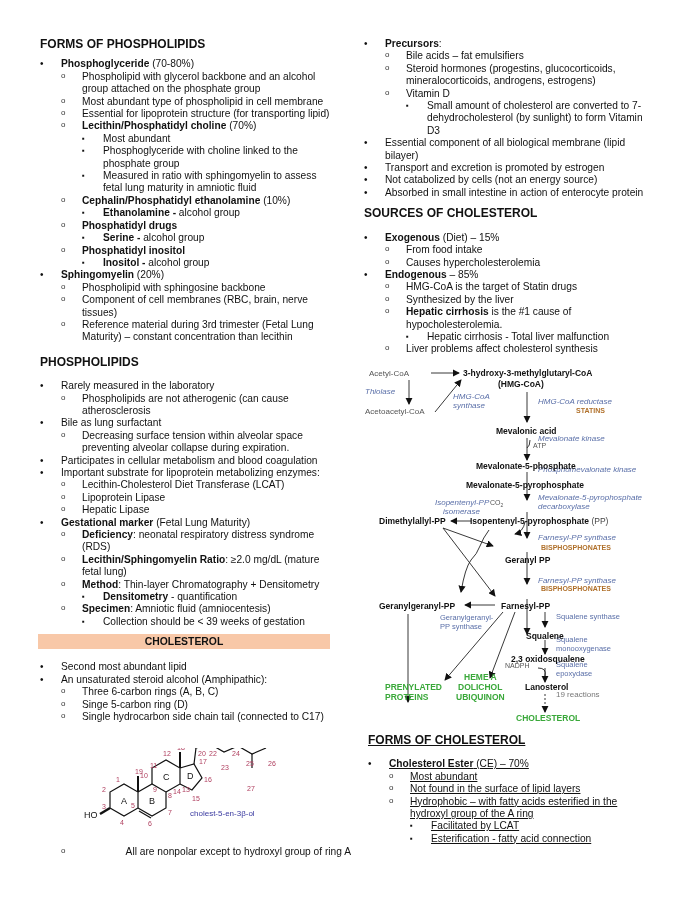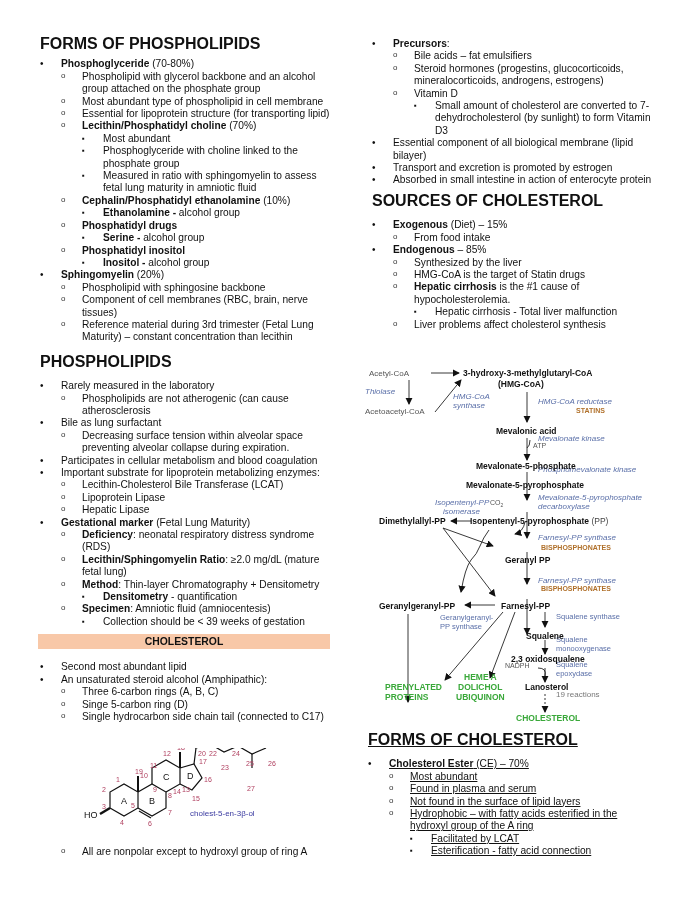--- a/index.html
+++ b/index.html
@@ -1,21 +1,21 @@
 <!DOCTYPE html>
 <html><head>
 <meta charset="utf-8">
 <style>
   html, body { margin: 0; padding: 0; background: #ffffff; }
   body { width: 696px; height: 900px; position: relative; overflow: hidden;
          font-family: "Liberation Sans", sans-serif; color: #111; font-size: 10.2px; line-height: 12.4px; }
   .col { position: absolute; top: 38px; }
   .col-left { left: 40px; width: 292px; }
-  .col-right { left: 372px; width: 290px; }
-  .h { font-weight: bold; font-size: 16px; margin: 0; }
+  .col-right { left: 364px; width: 290px; }
+  .h { font-weight: bold; font-size: 12px; margin: 0; }
   ul { list-style: none; margin: 0; padding: 0; }
   li { position: relative; }
   .l1 { padding-left: 21px; }
   .l1::before { content: "\2022"; position: absolute; left: 0; top: 0; font-size: 10px; }
   .l2-item { position: relative; padding-left: 21px; }
   .l2-item::before { content: "o"; position: absolute; left: 0; top: -1px; font-size: 8px; color: #333; }
   .l3-item { position: relative; padding-left: 21px; }
   .l3-item::before { content: "\25AA"; position: absolute; left: 0; top: 0; font-size: 8px; }
   b { font-weight: bold; }
   .gap-s { height: 8px; }
@@ -89,21 +89,21 @@
     <li class="l1">
       <span>Bile as lung surfactant</span>
       <ul>
           <li class="l2-item">Decreasing surface tension within alveolar space preventing alveolar collapse during expiration.</li>
         </ul>
     </li>
     <li class="l1">Participates in cellular metabolism and blood coagulation</li>
     <li class="l1">
       <span>Important substrate for lipoprotein metabolizing enzymes:</span>
       <ul>
-        <li class="l2-item">Lecithin-Cholesterol Bile Transferase (LCAT)</li>
+        <li class="l2-item">Lecithin-Cholesterol Diet Transferase (LCAT)</li>
         <li class="l2-item">Lipoprotein Lipase</li>
         <li class="l2-item">Hepatic Lipase</li>
       </ul>
     </li>
     <li class="l1">
       <b>Gestational marker</b><span> (Fetal Lung Maturity)</span>
       <ul>
         <li class="l2-item"><b>Deficiency</b><span>: neonatal respiratory distress syndrome (RDS)</span></li>
         <li class="l2-item"><b>Lecithin/Sphingomyelin Ratio</b><span>: ≥2.0 mg/dL (mature fetal lung)</span></li>
         <li class="l2-item"><b>Method</b><span>: Thin-layer Chromatography + Densitometry</span>
@@ -193,58 +193,60 @@
   <g font-size="7" fill="#b04060">
     <text x="129" y="8">22</text>
     <text x="141" y="22">23</text>
     <text x="152" y="8">24</text>
     <text x="166" y="18">25</text>
     <text x="188" y="18">26</text>
   </g>
 </svg>
 <div style="position:absolute; left:247px; top:783px; font-size:7px; color:#b04060;">27</div>
 
-<ul style="position:absolute; left:61px; top:846px; width:290px; margin:0; padding:0;">
+<ul style="position:absolute; left:61px; top:846px; width:290px; margin:0; padding:0;text-align:right;">
   <li class="l2-item">All are nonpolar except to hydroxyl group of ring A</li>
 </ul>
 
 <div class="col col-right">
   <ul>
     <li class="l1">
       <b>Precursors</b><span>:</span>
       <ul>
         <li class="l2-item">Bile acids – fat emulsifiers</li>
         <li class="l2-item">Steroid hormones (progestins, glucocorticoids, mineralocorticoids, androgens, estrogens)</li>
         <li class="l2-item">
           <span>Vitamin D</span>
           <ul>
               <li class="l3-item">Small amount of cholesterol are converted to 7-dehydrocholesterol (by sunlight) to form Vitamin D3</li>
             </ul>
         </li>
       </ul>
     </li>
     <li class="l1">Essential component of all biological membrane (lipid bilayer)</li>
     <li class="l1">Transport and excretion is promoted by estrogen</li>
+    <li class="l1">Not catabolized by cells (not an energy source)</li>
     <li class="l1">Absorbed in small intestine in action of enterocyte protein</li>
   </ul>
   <div class="gap-s"></div>
   <p class="h">SOURCES OF CHOLESTEROL</p>
   <div class="gap-m"></div>
   <ul>
     <li class="l1">
       <b>Exogenous</b><span> (Diet) – 15%</span>
       <ul>
         <li class="l2-item">From food intake</li>
+        <li class="l2-item">Causes hypercholesterolemia</li>
       </ul>
     </li>
     <li class="l1">
       <b>Endogenous</b><span> – 85%</span>
       <ul>
+        <li class="l2-item">HMG-CoA is the target of Statin drugs</li>
         <li class="l2-item">Synthesized by the liver</li>
-        <li class="l2-item">HMG-CoA is the target of Statin drugs</li>
         <li class="l2-item">
           <b>Hepatic cirrhosis</b><span> is the #1 cause of hypocholesterolemia.</span>
           <ul>
               <li class="l3-item">Hepatic cirrhosis - Total liver malfunction</li>
             </ul>
         </li>
         <li class="l2-item">Liver problems affect cholesterol synthesis</li>
       </ul>
     </li>
   </ul>
@@ -344,21 +346,20 @@
 </svg>
 
 <div style="position:absolute; left:368px; top:734px; width:290px;text-decoration:underline;">
   <p class="h">FORMS OF CHOLESTEROL</p>
   <div class="gap-m"></div>
   <ul>
     <li class="l1">
       <b>Cholesterol Ester</b><span> (CE) – 70%</span>
       <ul>
         <li class="l2-item">Most abundant</li>
-        <li class="l2-item">Found in plasma and serum</li>
         <li class="l2-item">Not found in the surface of lipid layers</li>
         <li class="l2-item">
           <span>Hydrophobic – with fatty acids esterified in the hydroxyl group of the A ring</span>
           <ul>
             <li class="l3-item">Facilitated by LCAT</li>
             <li class="l3-item">Esterification - fatty acid connection</li>
           </ul>
         </li>
       </ul>
     </li>

